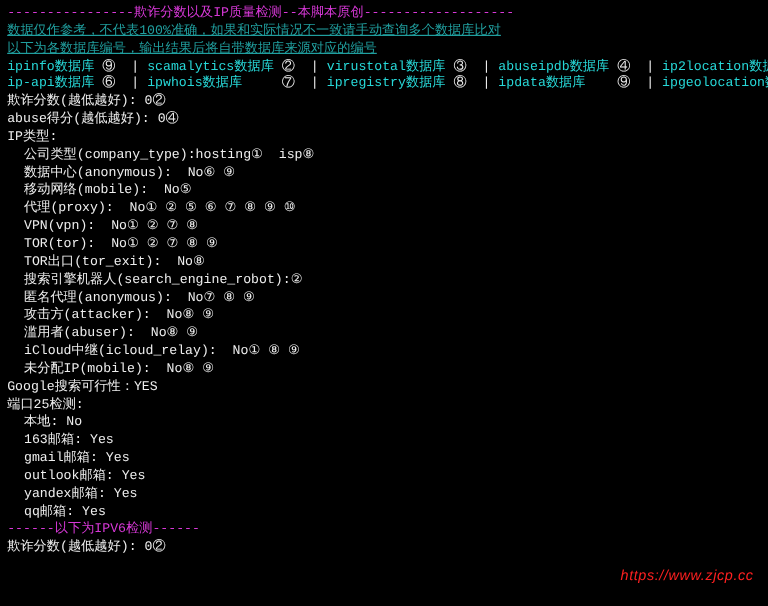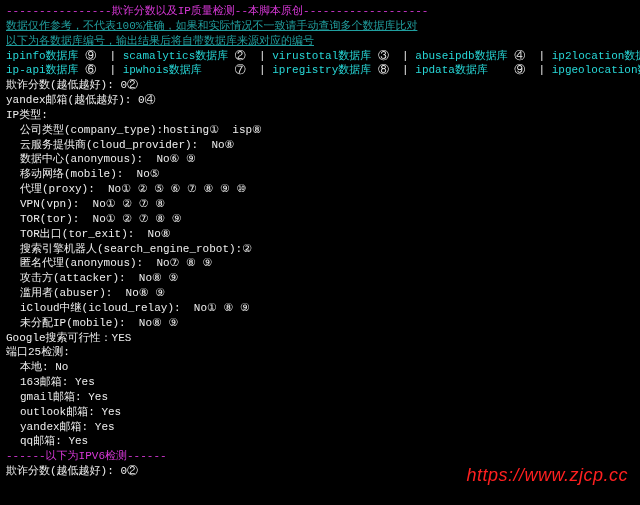--- a/index.html
+++ b/index.html
@@ -19,46 +19,45 @@
   .magenta { color: #d838d8; }
   .teal { color: #209f9f; text-decoration: underline; }
   .white { color: #eee; }
   .line { white-space: pre; }
   .indent1 { padding-left: 14px; }
   .watermark {
     position: absolute;
     right: 12px;
     bottom: 18px;
     color: #ff2020;
-    font-size: 18px;
+    font-size: 12px;
     font-family: Arial, sans-serif;
     font-style: italic;
     letter-spacing: 0.5px;
   }
 </style>
 </head>
 <body>
 
 <div>
 
 <div class="line"><span class="magenta">----------------</span><span class="magenta">欺诈分数以及IP质量检测--本脚本原创</span><span class="magenta">-------------------</span></div>
 
 <div class="line teal">数据仅作参考，不代表100%准确，如果和实际情况不一致请手动查询多个数据库比对</div>
 <div class="line teal">以下为各数据库编号，输出结果后将自带数据库来源对应的编号</div>
 
 <div class="line"><span class="cyan">ipinfo数据库</span><span class="white"> ⑨</span><span class="white">  | </span><span class="cyan">scamalytics数据库</span><span class="white"> ②</span><span class="white">  | </span><span class="cyan">virustotal数据库</span><span class="white"> ③</span><span class="white">  | </span><span class="cyan">abuseipdb数据库</span><span class="white"> ④</span><span class="white">  | </span><span class="cyan">ip2location数据库</span></div>
 
 <div class="line"><span class="cyan">ip-api数据库</span><span class="white"> ⑥</span><span class="white">  | </span><span class="cyan">ipwhois数据库</span><span class="white">     ⑦</span><span class="white">  | </span><span class="cyan">ipregistry数据库</span><span class="white"> ⑧</span><span class="white">  | </span><span class="cyan">ipdata数据库</span><span class="white">    ⑨</span><span class="white">  | </span><span class="cyan">ipgeolocation数据库</span></div>
 
 <div class="line white">欺诈分数(越低越好): 0②</div>
-<div class="line white">yandex邮箱(越低越好): 0④</div>
+<div class="line white">abuse得分(越低越好): 0④</div>
 <div class="line white">IP类型:</div>
 
 <div class="line indent1 white">公司类型(company_type):hosting①  isp⑧</div>
-<div class="line indent1 white">云服务提供商(cloud_provider):  No⑧</div>
 <div class="line indent1 white">数据中心(anonymous):  No⑥ ⑨</div>
 <div class="line indent1 white">移动网络(mobile):  No⑤</div>
 <div class="line indent1 white">代理(proxy):  No① ② ⑤ ⑥ ⑦ ⑧ ⑨ ⑩</div>
 <div class="line indent1 white">VPN(vpn):  No① ② ⑦ ⑧</div>
 <div class="line indent1 white">TOR(tor):  No① ② ⑦ ⑧ ⑨</div>
 <div class="line indent1 white">TOR出口(tor_exit):  No⑧</div>
 <div class="line indent1 white">搜索引擎机器人(search_engine_robot):②</div>
 <div class="line indent1 white">匿名代理(anonymous):  No⑦ ⑧ ⑨</div>
 <div class="line indent1 white">攻击方(attacker):  No⑧ ⑨</div>
 <div class="line indent1 white">滥用者(abuser):  No⑧ ⑨</div>

